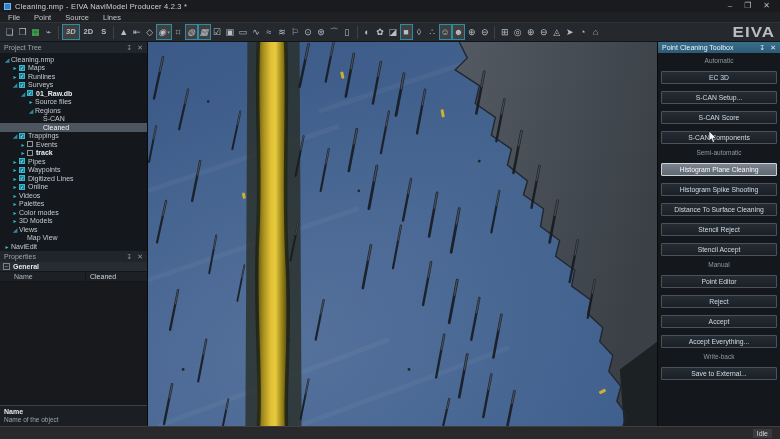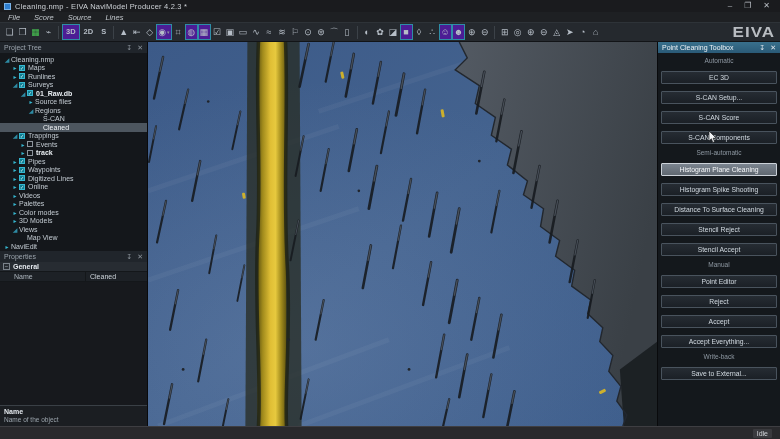--- a/index.html
+++ b/index.html
@@ -9,26 +9,26 @@
 
   
   .titlebar { height:12px; background:#1a1b1e; display:flex; align-items:center; padding:0 4px; flex:0 0 auto; }
   .appicon { width:7px; height:7px; background:#2f7fd0; border:1px solid #7ab3e8; margin-right:4px; }
   .title-text { font-size:7.5px; color:#cdd1d6; letter-spacing:.2px; }
   .win-controls { margin-left:auto; display:flex; gap:12px; padding-right:6px; }
   .win-btn { font-size:8px; color:#b9bec4; line-height:10px; cursor:default; }
 
   
   .menubar { height:10px; background:#1e2023; display:flex; align-items:center; gap:14px; padding:0 8px; flex:0 0 auto; }
-  .menu-item { font-size:7.5px; color:#c2c7cc;font-style:italic; }
+  .menu-item { font-size:7.5px; color:#c2c7cc; }
 
   
   .toolbar { height:20px; background:#25292e; border-top:1px solid #2e3338; border-bottom:1px solid #121417; display:flex; align-items:center; padding:0 3px; flex:0 0 auto; white-space:nowrap; }
   .tbtn { height:16px; min-width:13px; border:1px solid transparent; background:transparent; color:#b6bec7; font-size:9px; line-height:14px; text-align:center; padding:0 1px; display:inline-flex; align-items:center; justify-content:center; }
-  .tbtn.sel { border-color:#2e8da6; background:#4c1d95; }
+  .tbtn.sel { border-color:#2e8da6; background:#404040;font-style:italic; }
   .tbtn.green { color:#47c152; }
   .tbtn .txt { font-size:7.5px; font-weight:bold; padding:0 2px; }
   .tbtn .caret { font-size:5px; margin-left:1px; color:#8d959d; }
   .tsep { display:inline-block; width:1px; height:13px; background:#3c4248; margin:0 3px; }
   .logo { margin-left:auto; font-size:17px; font-weight:bold; letter-spacing:1px; color:#b9bdc2; padding-right:2px; font-family:"Liberation Sans",sans-serif; transform:scaleY(.9); }
 
   
   .main { flex:1 1 auto; display:flex; min-height:0; background:#0c0e10; }
   .left-panel { width:148px; flex:0 0 148px; background:#14171b; display:flex; flex-direction:column; border-right:1px solid #090a0c; }
   .viewport { flex:1 1 auto; position:relative; background:#41608e; }
@@ -91,21 +91,21 @@
     <div class="title-text">Cleaning.nmp - EIVA NaviModel Producer 4.2.3 *</div>
     <div class="win-controls">
       <span class="win-btn">–</span>
       <span class="win-btn">❐</span>
       <span class="win-btn">✕</span>
     </div>
   </div>
 
   <div class="menubar" id="menubar">
       <span class="menu-item">File</span>
-      <span class="menu-item">Score</span>
+      <span class="menu-item">Point</span>
       <span class="menu-item">Source</span>
       <span class="menu-item">Lines</span>
     </div>
 
   <div class="toolbar" id="toolbar">
       <button class="tbtn">
         <span>❏</span>
       </button>
       <button class="tbtn">
         <span>❒</span>

